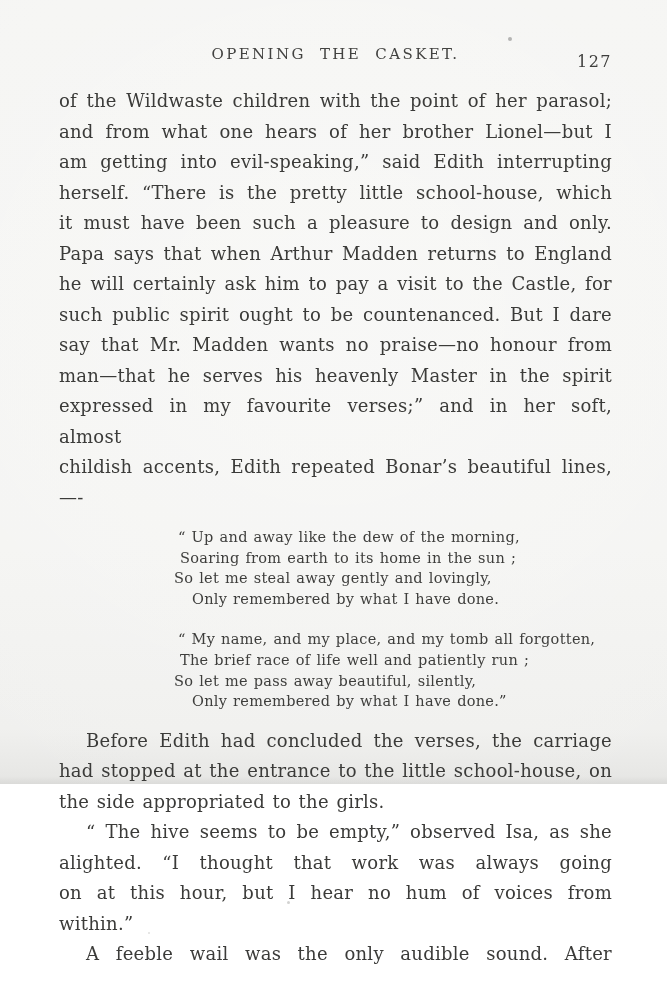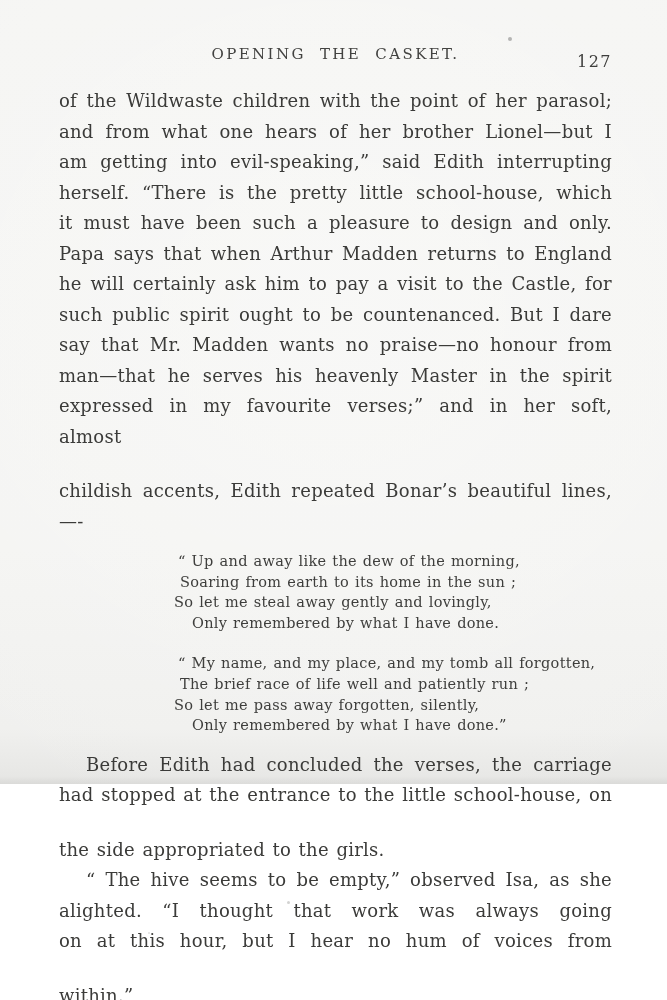--- a/index.html
+++ b/index.html
@@ -48,21 +48,21 @@
     top: 86px;
     left: 59px;
     width: 553px;
     font-size: 18px;
     line-height: 30.5px;
     letter-spacing: 0.015em;
     word-spacing: 1.5px;
     color: #3b3b39;
   }
   .jline  { text-align: justify; text-align-last: justify; }
-  .jlast  { text-align: justify; text-align-last: left; margin-top: 24px; }
+  .jlast  { text-align: justify; text-align-last: left; }
   .indent { text-indent: 27px; }
   .poem {
     margin: 14px 0 14px 103px;
     font-size: 14.5px;
     line-height: 20.6px;
     letter-spacing: 0.02em;
     word-spacing: 1px;
     color: #3e3e3c;
   }
   .stanza + .stanza { margin-top: 20px; }
@@ -114,21 +114,21 @@
     <div class="poem">
       <div class="stanza">
         <div class="pl0">“ Up and away like the dew of the morning,</div>
         <div class="pl1">Soaring from earth to its home in the sun ;</div>
         <div class="pl2">So let me steal away gently and lovingly,</div>
         <div class="pl3">Only remembered by what I have done.</div>
       </div>
       <div class="stanza">
         <div class="pl0">“ My name, and my place, and my tomb all forgotten,</div>
         <div class="pl1">The brief race of life well and patiently run ;</div>
-        <div class="pl2">So let me pass away forgotten, silently,</div>
+        <div class="pl2">So let me pass away beautiful, silently,</div>
         <div class="pl3">Only remembered by what I have done.”</div>
       </div>
     </div>
 
     <div>
       <div class="jline indent">Before Edith had concluded the verses, the carriage</div>
       <div class="jline">had stopped at the entrance to the little school-house, on</div>
       <div class="jlast">the side appropriated to the girls.</div>
     </div>
 

